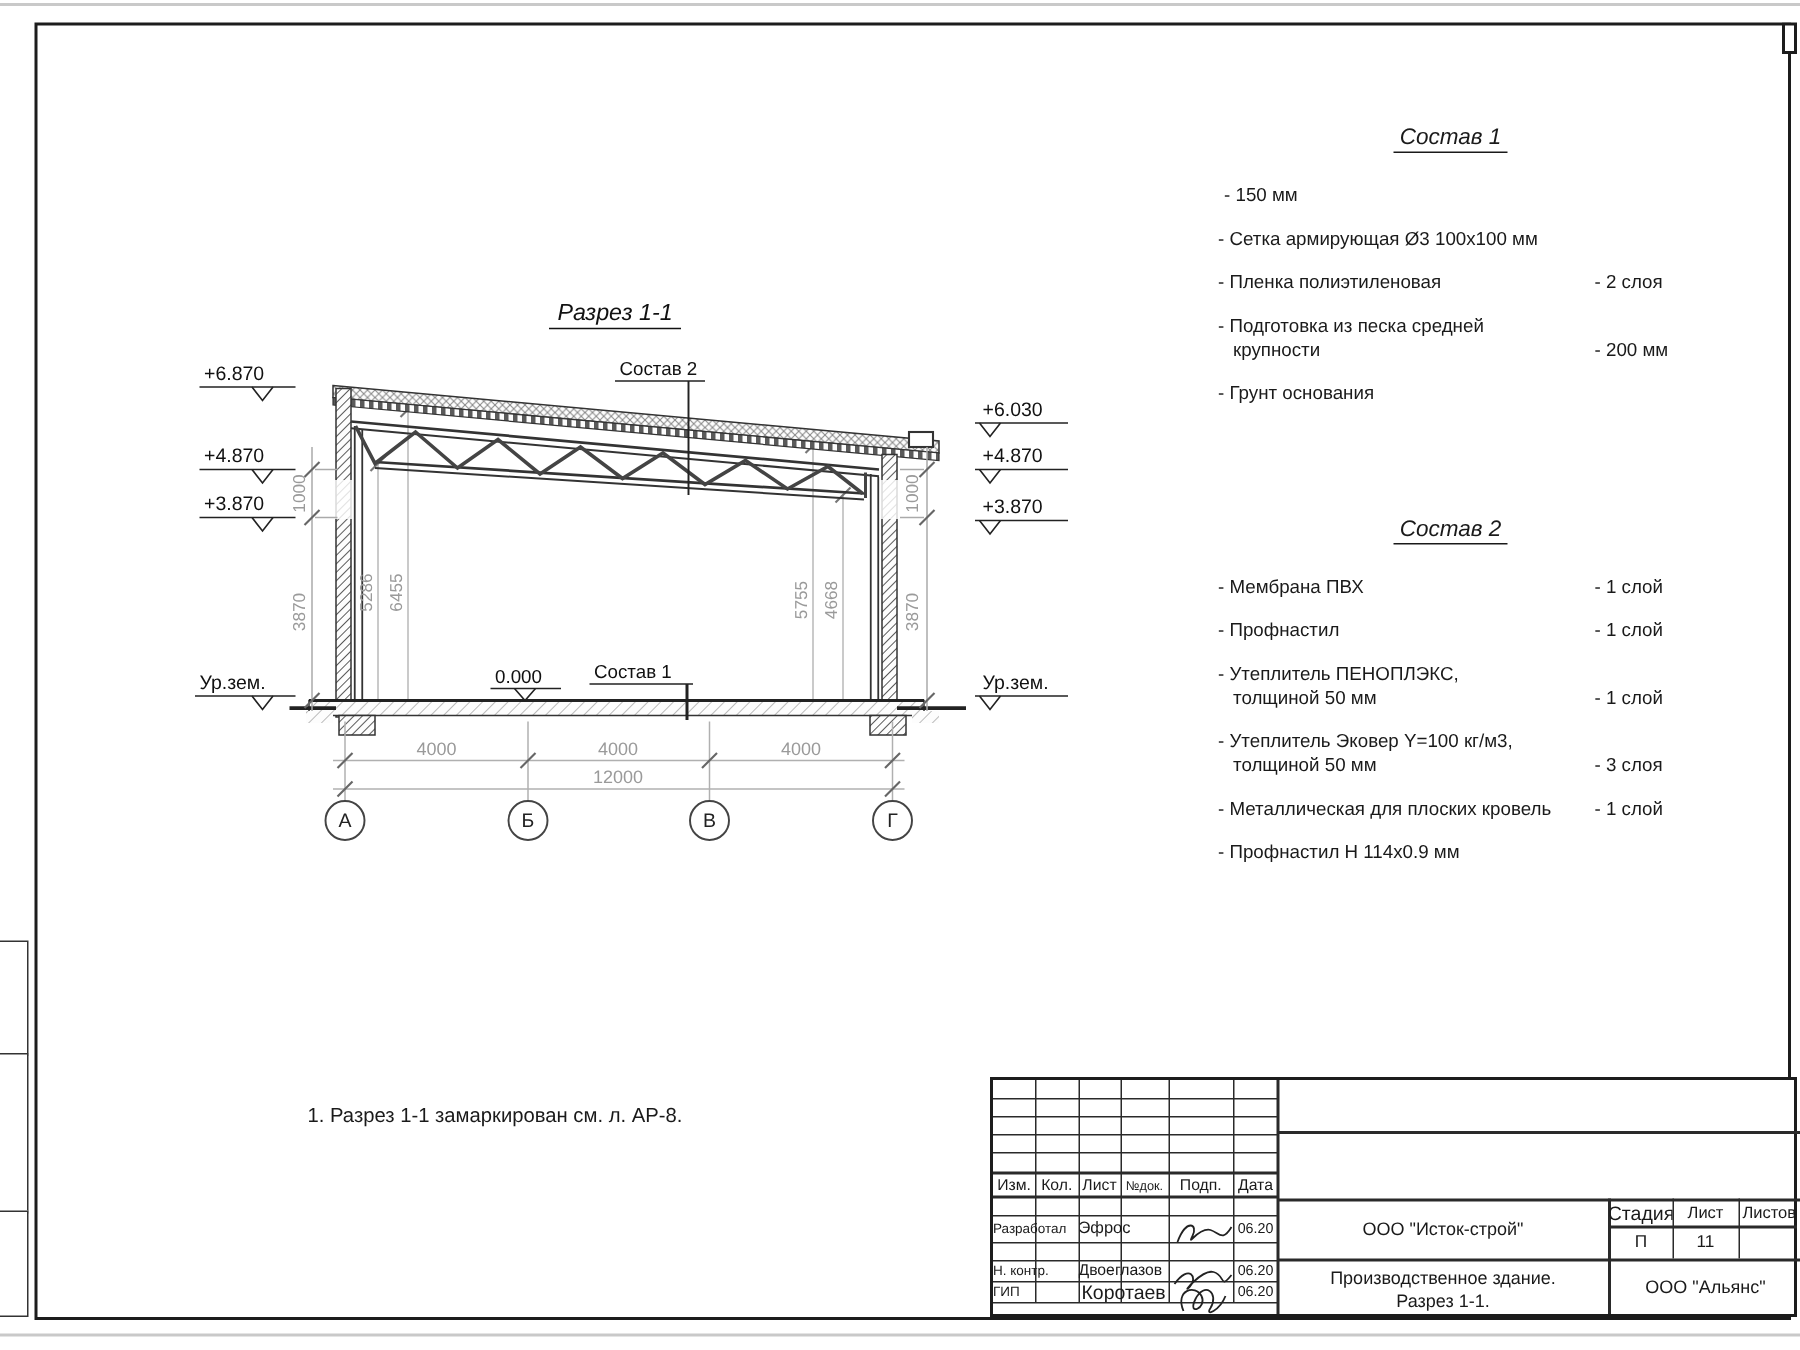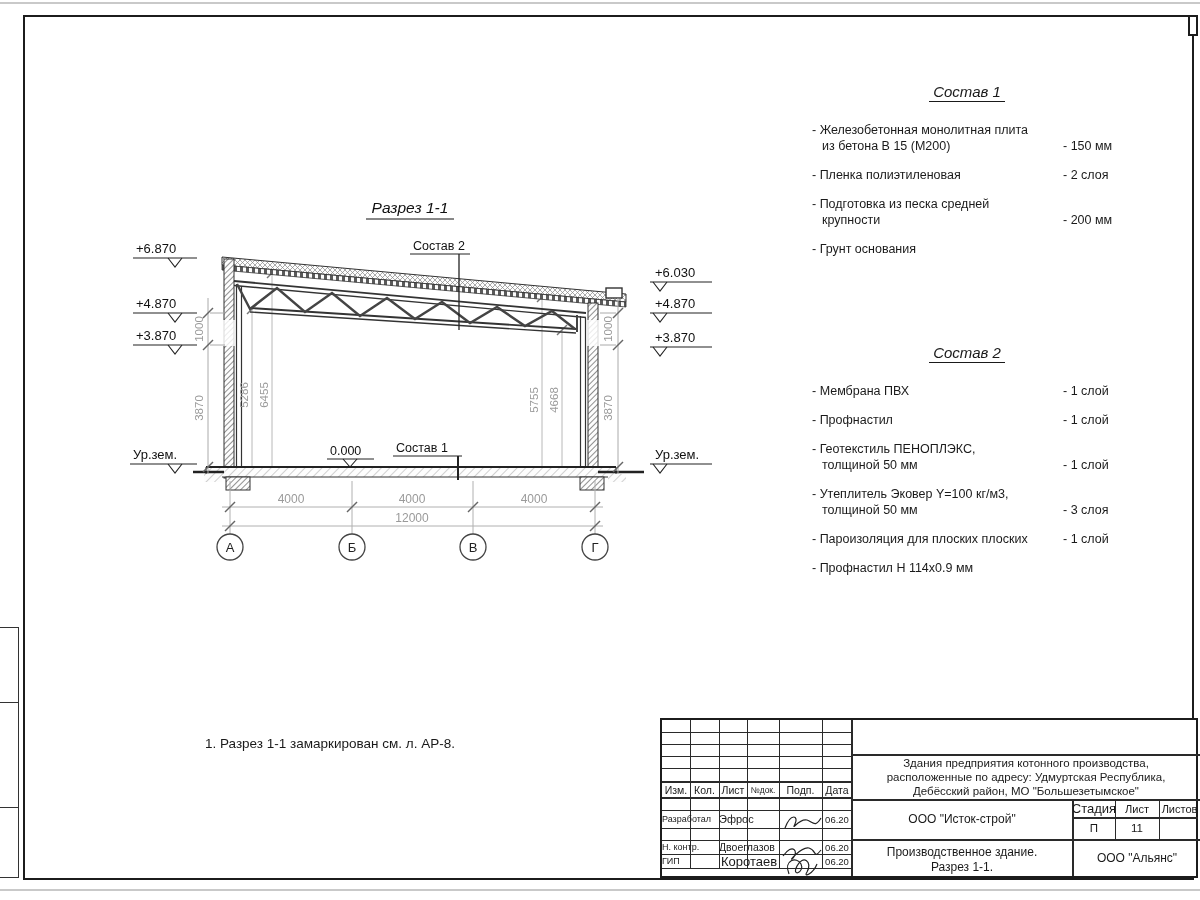--- a/index.html
+++ b/index.html
@@ -252,25 +252,28 @@
         <text x="473" y="551.5">В</text>
         <text x="595" y="551.5">Г</text>
       </g>
     </g>
   </g>
 </svg>
 
 <div class="spec" id="spec1" style="left:812px;top:84px">
   <div class="spec-title"><span>Состав 1</span></div>
   <div class="spec-row">
-    <div class="spec-text">
-        <div>- Железобетонная  монолитная плита</div>
-        <div class="spec-line2">из бетона В 15 (М200)</div>
-      </div>
     <div class="spec-value">- 150 мм</div>
+  </div>
+  <div class="spec-row">
+    <div class="spec-text">
+        <div>- Сетка армирующая Ø3 100х100 мм</div>
+        <div class="spec-line2"></div>
+      </div>
+    <div class="spec-value"></div>
   </div>
   <div class="spec-row">
     <div class="spec-text">
         <div>- Пленка полиэтиленовая</div>
         <div class="spec-line2"></div>
       </div>
     <div class="spec-value">-  2 слоя</div>
   </div>
   <div class="spec-row">
     <div class="spec-text">
@@ -299,35 +302,35 @@
   </div>
   <div class="spec-row">
     <div class="spec-text">
         <div>- Профнастил</div>
         <div class="spec-line2"></div>
       </div>
     <div class="spec-value">- 1 слой</div>
   </div>
   <div class="spec-row">
     <div class="spec-text">
-        <div>- Геотекстиль ПЕНОПЛЭКС,</div>
+        <div>- Утеплитель ПЕНОПЛЭКС,</div>
         <div class="spec-line2">толщиной 50 мм</div>
       </div>
     <div class="spec-value">- 1 слой</div>
   </div>
   <div class="spec-row">
     <div class="spec-text">
         <div>- Утеплитель Эковер Y=100 кг/м3,</div>
         <div class="spec-line2">толщиной 50 мм</div>
       </div>
     <div class="spec-value">- 3 слоя</div>
   </div>
   <div class="spec-row">
     <div class="spec-text">
-        <div>- Пароизоляция для плоских плоских</div>
+        <div>- Металлическая для плоских кровель</div>
         <div class="spec-line2"></div>
       </div>
     <div class="spec-value">- 1 слой</div>
   </div>
   <div class="spec-row">
     <div class="spec-text">
         <div>- Профнастил Н 114х0.9 мм</div>
         <div class="spec-line2"></div>
       </div>
     <div class="spec-value"></div>
@@ -381,25 +384,20 @@
   <div class="tb-cell tb-left" style="left:0;top:134px;width:57px;height:14px;font-size:9px">ГИП</div>
   <div class="tb-cell tb-left" style="left:59px;top:134px;width:60px;height:14px;font-size:13px">Коротаев</div>
   <div class="tb-cell" style="left:160px;top:134px;width:30px;height:14px;font-size:9.5px">06.20</div>
 
   <svg width="46" height="70" style="position:absolute;left:117px;top:88px">
     <path d="M6,20 C12,4 20,8 16,16 C12,24 20,10 28,12 C34,14 36,20 42,10" fill="none" stroke="#222" stroke-width="1.2"></path>
     <path d="M4,48 C14,34 20,44 14,50 C8,56 22,38 30,40 C38,42 34,52 42,42" fill="none" stroke="#222" stroke-width="1.2"></path>
     <path d="M10,66 C4,52 18,48 22,56 C26,64 12,70 18,58 C24,46 34,54 28,64 C24,70 34,66 38,56" fill="none" stroke="#222" stroke-width="1.2"></path>
   </svg>
 
-  <div style="position:absolute;left:192px;top:36px;width:344px;height:43px;font-size:11.5px;line-height:14px;text-align:center">
-    <div>Здания предприятия котонного производства,</div>
-    <div>расположенные по адресу: Удмуртская Республика,</div>
-    <div>Дебёсский район, МО "Большезетымское"</div>
-  </div>
   <div class="tb-cell" style="left:190px;top:79px;width:220px;height:40px;font-size:12px">ООО "Исток-строй"</div>
   <div class="tb-cell" style="left:411px;top:80px;width:42px;height:17px;font-size:13px">Стадия</div>
   <div class="tb-cell" style="left:453px;top:80px;width:44px;height:17px;font-size:11px">Лист</div>
   <div class="tb-cell" style="left:497px;top:80px;width:41px;height:17px;font-size:11px">Листов</div>
   <div class="tb-cell" style="left:411px;top:97px;width:42px;height:22px;font-size:11.5px">П</div>
   <div class="tb-cell" style="left:453px;top:97px;width:44px;height:22px;font-size:11.5px">11</div>
   <div style="position:absolute;left:190px;top:125px;width:220px;height:31px;font-size:12px;line-height:15px;text-align:center">
     <div>Производственное здание.</div>
     <div>Разрез 1-1.</div>
   </div>

